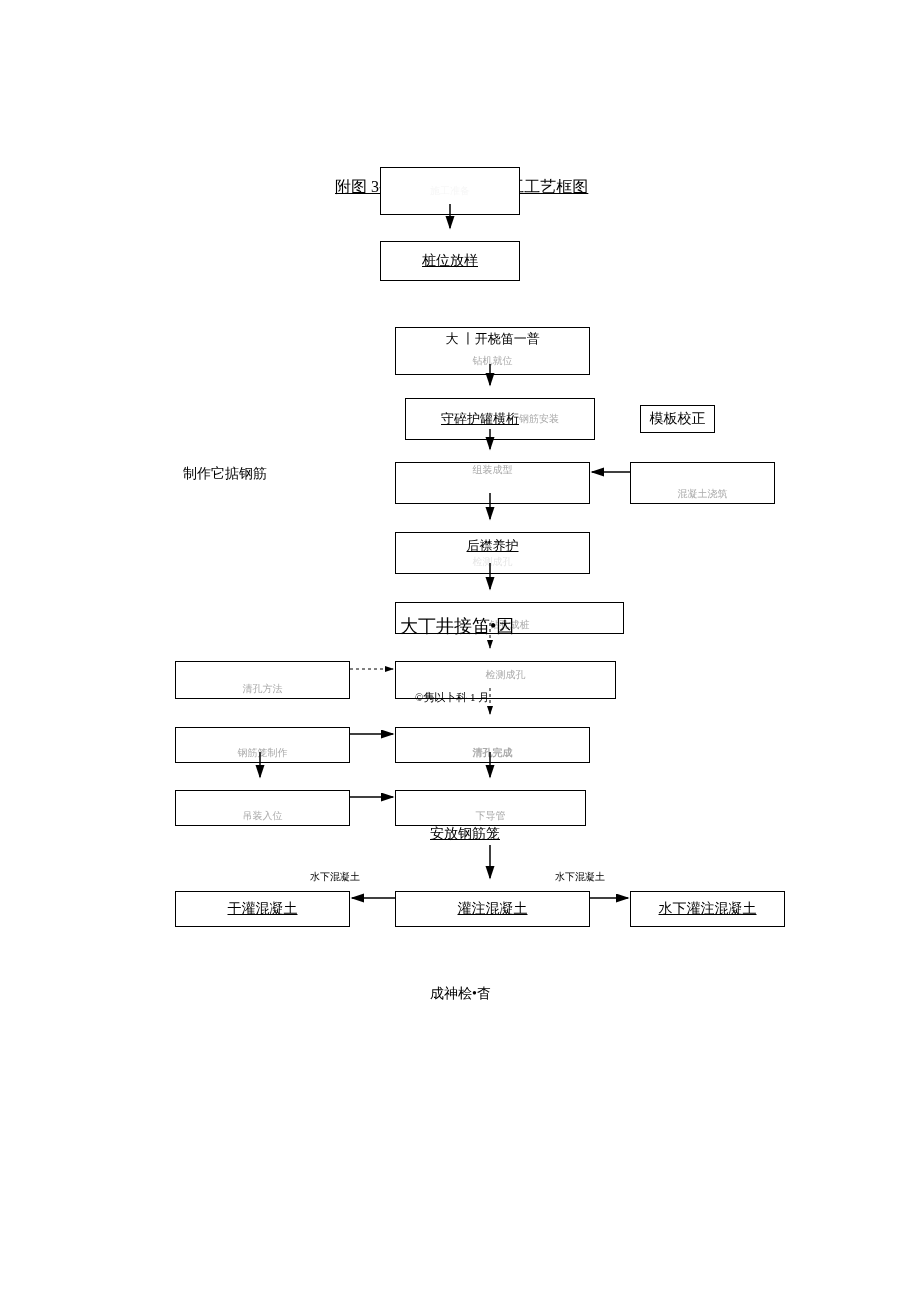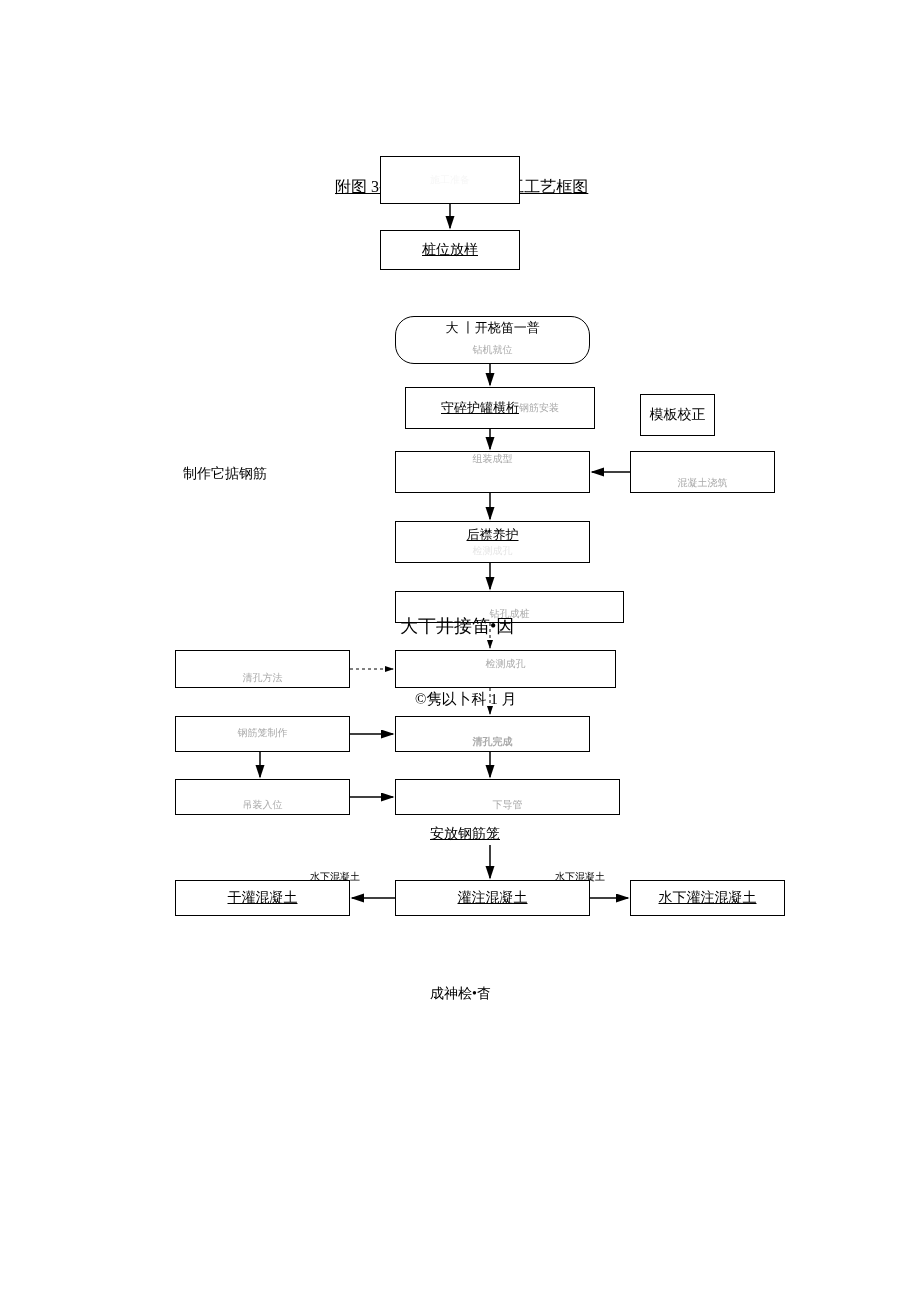--- a/index.html
+++ b/index.html
@@ -14,33 +14,34 @@
   .box {
     position: absolute;
     border: 1px solid #000;
     background: #fff;
     font-size: 14px;
     display: flex;
     align-items: center;
     justify-content: center;
     text-align: center;
     box-sizing: border-box;
+    margin-top: 11px;
   }
   .title {
     position: absolute;
     font-size: 16px;
     text-decoration: underline;
   }
   .label {
     position: absolute;
     font-size: 14px;
   }
   .small-label {
     position: absolute;
-    font-size: 15px;
+    font-size: 11px;
     color: #000;
   }
   .faint {
     color: #aaa;
     font-size: 10px;
   }
   svg.arrows {
     position: absolute;
     left: 0;
     top: 0;
@@ -58,31 +59,31 @@
 <div class="title" style="left:335px; top:177px;">附图 3-3 明挖扩大基础施工工艺框图</div>
 
 <div class="box" style="left:380px; top:156px; width:140px; height:48px;">
   <span class="faint" style="opacity:0.1;">施工准备</span>
 </div>
 
 <div class="box" style="left:380px; top:230px; width:140px; height:40px;">
   <span class="ul">桩位放样</span>
 </div>
 
-<div class="box" style="left:395px; top:316px; width:195px; height:48px; flex-direction:column; justify-content:flex-start; padding-top:2px;border-radius:19px;">
+<div class="box" style="left:395px; top:316px; width:195px; height:48px; flex-direction:column; justify-content:flex-start; padding-top:2px;">
   <span style="font-size:13px;">大 丨开桡笛一普</span>
   <span class="faint" style="margin-top:6px;">钻机就位</span>
 </div>
 
 <div class="box" style="left:405px; top:387px; width:190px; height:42px; flex-direction:row;">
   <span class="ul" style="font-size:13px;">守碎护罐横桁</span>
   <span class="faint">钢筋安装</span>
 </div>
 
-<div class="box" style="left:640px; top:394px; width:75px; height:42px;">
+<div class="box" style="left:640px; top:394px; width:75px; height:28px;">
   <span>模板校正</span>
 </div>
 
 <div class="label" style="left:183px; top:465px;">制作它掂钢筋</div>
 
 <div class="box" style="left:395px; top:451px; width:195px; height:42px; align-items:flex-start; padding-bottom:2px;">
   <span class="faint">组装成型</span>
 </div>
 
 <div class="box" style="left:630px; top:451px; width:145px; height:42px; align-items:flex-end; padding-bottom:2px;">
@@ -101,33 +102,33 @@
 
 <div class="box" style="left:175px; top:650px; width:175px; height:38px; align-items:flex-end; padding-bottom:2px;">
   <span class="faint">清孔方法</span>
 </div>
 
 <div class="box" style="left:395px; top:650px; width:221px; height:38px; align-items:flex-end; padding-bottom:16px;font-family:Liberation Serif, serif;">
   <span class="faint">检测成孔</span>
 </div>
 <div class="small-label" style="left:415px; top:690px;">©隽以卜科 1 月</div>
 
-<div class="box" style="left:175px; top:716px; width:175px; height:36px; padding-bottom:2px;">
+<div class="box" style="left:175px; top:716px; width:175px; height:36px; align-items:flex-end; padding-bottom:2px;">
   <span class="faint">钢筋笼制作</span>
 </div>
 
 <div class="box" style="left:395px; top:716px; width:195px; height:36px; align-items:flex-end; padding-bottom:2px;font-weight:bold;">
   <span class="faint">清孔完成</span>
 </div>
 
 <div class="box" style="left:175px; top:779px; width:175px; height:36px; align-items:flex-end; padding-bottom:2px;">
   <span class="faint">吊装入位</span>
 </div>
 
-<div class="box" style="left:395px; top:779px; width:225px; height:36px; align-items:flex-end; padding-bottom:2px;text-align:right;">
+<div class="box" style="left:395px; top:779px; width:191px; height:36px; align-items:flex-end; padding-bottom:2px;text-align:right;">
   <span class="faint">下导管</span>
 </div>
 
 <div class="label ul" style="left:430px; top:825px;">安放钢筋笼</div>
 
 <div class="small-label" style="left:310px; top:870px; font-size:10px;">水下混凝土</div>
 <div class="small-label" style="left:555px; top:870px; font-size:10px;">水下混凝土</div>
 
 <div class="box" style="left:175px; top:880px; width:175px; height:36px;">
   <span class="ul">干灌混凝土</span>

